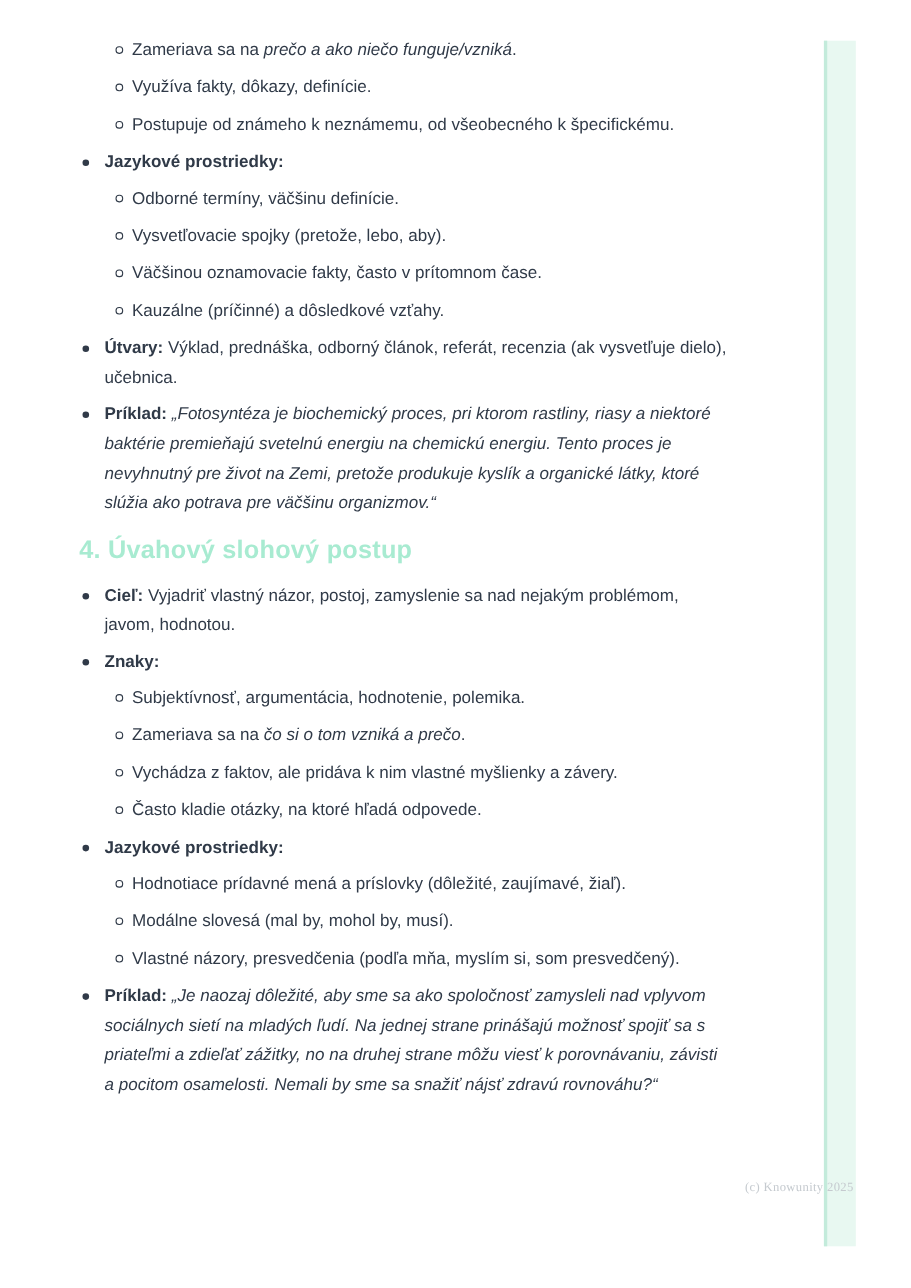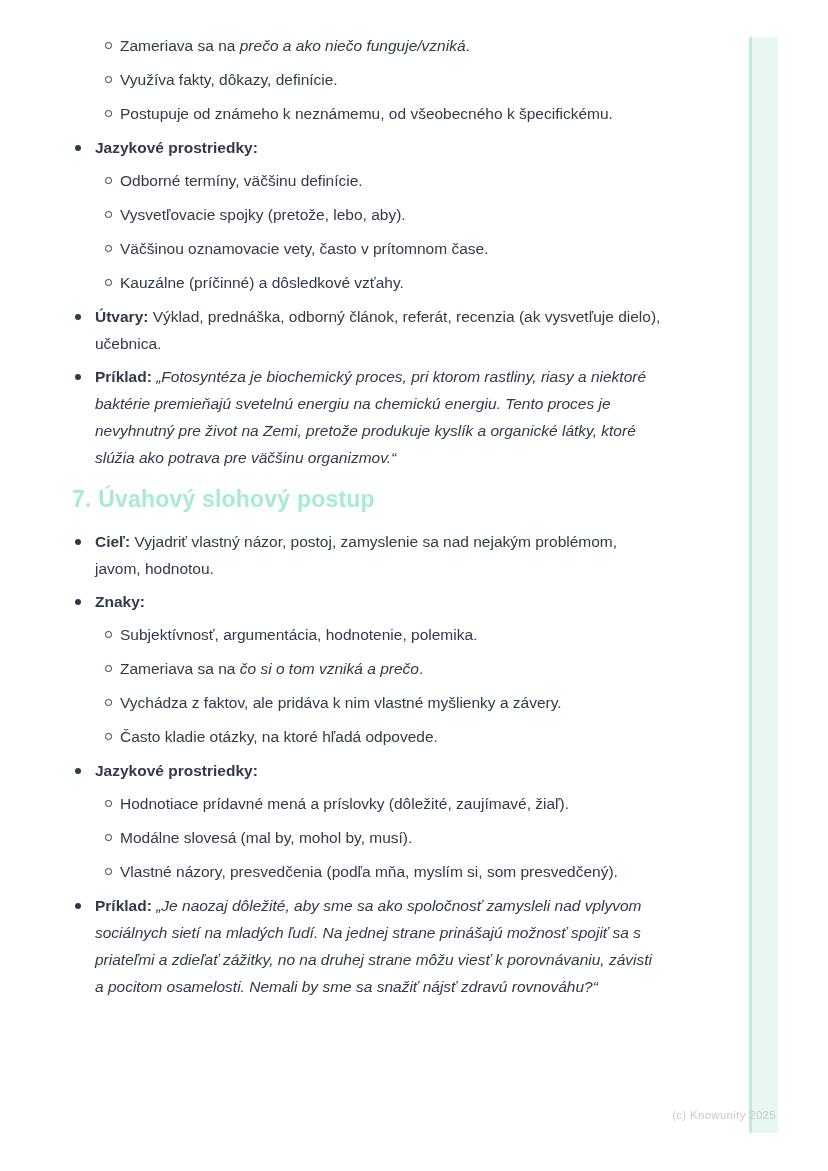--- a/index.html
+++ b/index.html
@@ -80,26 +80,27 @@
   .heading {
     color: var(--accent, #a8ebd1);
     font-size: 23px;
     line-height: 30px;
     font-weight: 700;
     margin: 13px 0 14px 0;
     letter-spacing: 0.2px;
   }
   .watermark {
     position: absolute;
-    top: 1108px;
+    top: 1073px;
     right: 52px;
     font-size: 11.5px;
     line-height: 14px;
     color: var(--wm, #c5cacf);
     letter-spacing: 0.3px;
+    font-family: Liberation Serif, serif;
   }
 </style>
 </head>
 <body style="--text: #303a48; --accent: #a8ebd1; --sidebar: #e8f8f1; --sidebarEdge: #c3ebdb; --wm: #c5cacf; background: rgb(255, 255, 255);">
 
 <div class="accent-bar"></div>
 
 <div class="doc-content">
     <div class="sub-list">
       <div class="sub-item">
@@ -137,42 +138,42 @@
       <div class="sub-item">
         <span class="marker ring">
           <span class="glyph"></span>
         </span>
         <div class="item-text"><span>Vysvetľovacie spojky (pretože, lebo, aby).</span></div>
       </div>
       <div class="sub-item">
         <span class="marker ring">
           <span class="glyph"></span>
         </span>
-        <div class="item-text"><span>Väčšinou oznamovacie vety, často v prítomnom čase.</span></div>
+        <div class="item-text"><span>Väčšinou oznamovacie fakty, často v prítomnom čase.</span></div>
       </div>
       <div class="sub-item">
         <span class="marker ring">
           <span class="glyph"></span>
         </span>
         <div class="item-text"><span>Kauzálne (príčinné) a dôsledkové vzťahy.</span></div>
       </div>
     </div>
     <div class="top-item">
       <span class="marker disc">
         <span class="glyph"></span>
       </span>
       <div class="item-text"><span class="b">Útvary:</span><span> Výklad, prednáška, odborný článok, referát, recenzia (ak vysvetľuje dielo), učebnica.</span></div>
     </div>
     <div class="top-item">
       <span class="marker disc">
         <span class="glyph"></span>
       </span>
       <div class="item-text"><span class="b">Príklad:</span><span> </span><span class="i">„Fotosyntéza je biochemický proces, pri ktorom rastliny, riasy a niektoré baktérie premieňajú svetelnú energiu na chemickú energiu. Tento proces je nevyhnutný pre život na Zemi, pretože produkuje kyslík a organické látky, ktoré slúžia ako potrava pre väčšinu organizmov.“</span></div>
     </div>
-    <h2 class="heading">7. Úvahový slohový postup</h2>
+    <h2 class="heading">4. Úvahový slohový postup</h2>
     <div class="top-item">
       <span class="marker disc">
         <span class="glyph"></span>
       </span>
       <div class="item-text"><span class="b">Cieľ:</span><span> Vyjadriť vlastný názor, postoj, zamyslenie sa nad nejakým problémom, javom, hodnotou.</span></div>
     </div>
     <div class="top-item">
       <span class="marker disc">
         <span class="glyph"></span>
       </span>

